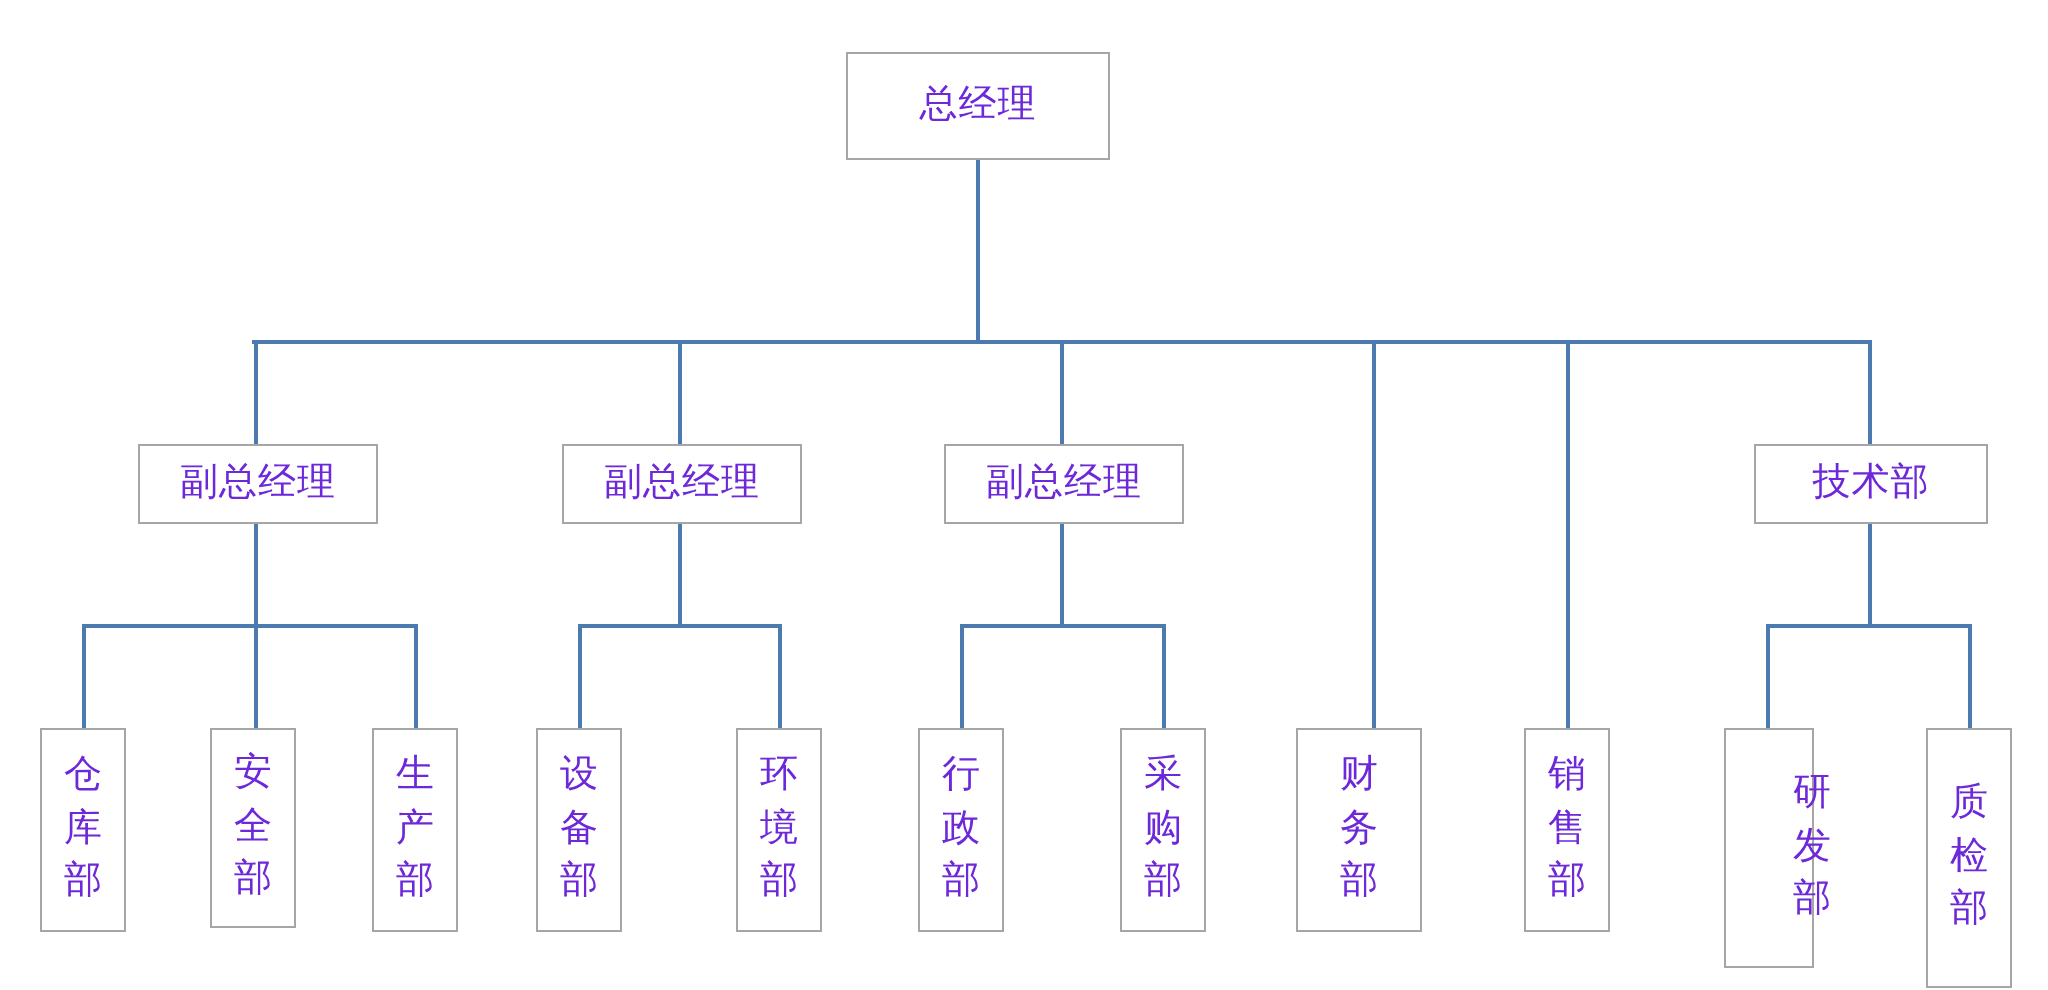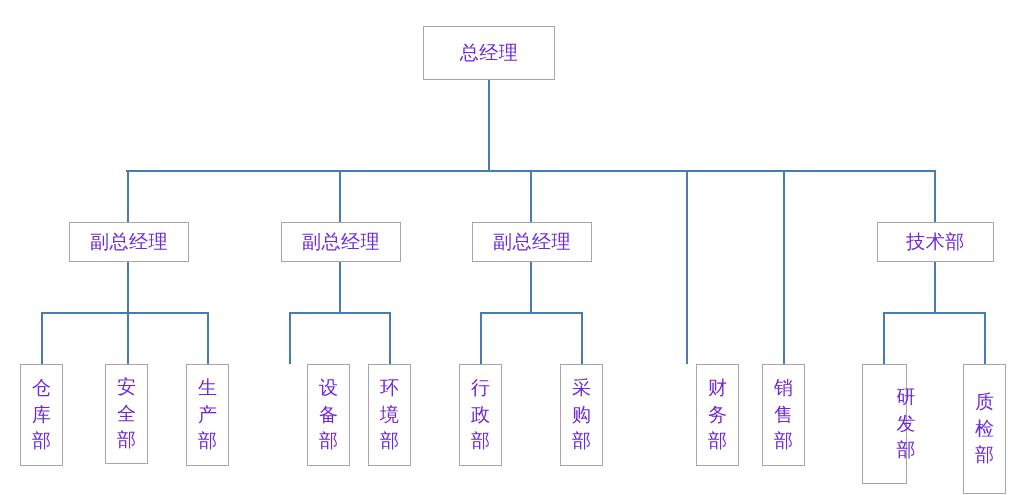--- a/index.html
+++ b/index.html
@@ -113,33 +113,33 @@
 
   <div class="node vert" style="left:20px; top:364px; width:43px; height:102px;">
     <span class="label">仓库部</span>
   </div>
   <div class="node vert" style="left:105px; top:364px; width:43px; height:100px;">
     <span class="label">安全部</span>
   </div>
   <div class="node vert" style="left:186px; top:364px; width:43px; height:102px;">
     <span class="label">生产部</span>
   </div>
-  <div class="node vert" style="left:268px; top:364px; width:43px; height:102px;margin-left:39px;">
+  <div class="node vert" style="left:268px; top:364px; width:43px; height:102px;">
     <span class="label">设备部</span>
   </div>
   <div class="node vert" style="left:368px; top:364px; width:43px; height:102px;">
     <span class="label">环境部</span>
   </div>
   <div class="node vert" style="left:459px; top:364px; width:43px; height:102px;">
     <span class="label">行政部</span>
   </div>
   <div class="node vert" style="left:560px; top:364px; width:43px; height:102px;">
     <span class="label">采购部</span>
   </div>
-  <div class="node vert" style="left:696px; top:364px; width:43px; height:102px;">
+  <div class="node vert" style="left:648px; top:364px; width:63px; height:102px;">
     <span class="label">财务部</span>
   </div>
   <div class="node vert" style="left:762px; top:364px; width:43px; height:102px;">
     <span class="label">销售部</span>
   </div>
   <div class="node vert" style="left:862px; top:364px; width:43px; height:120px;padding-left:43px;">
     <span class="label">研发部</span>
   </div>
   <div class="node vert" style="left:963px; top:364px; width:43px; height:130px;">
     <span class="label">质检部</span>

